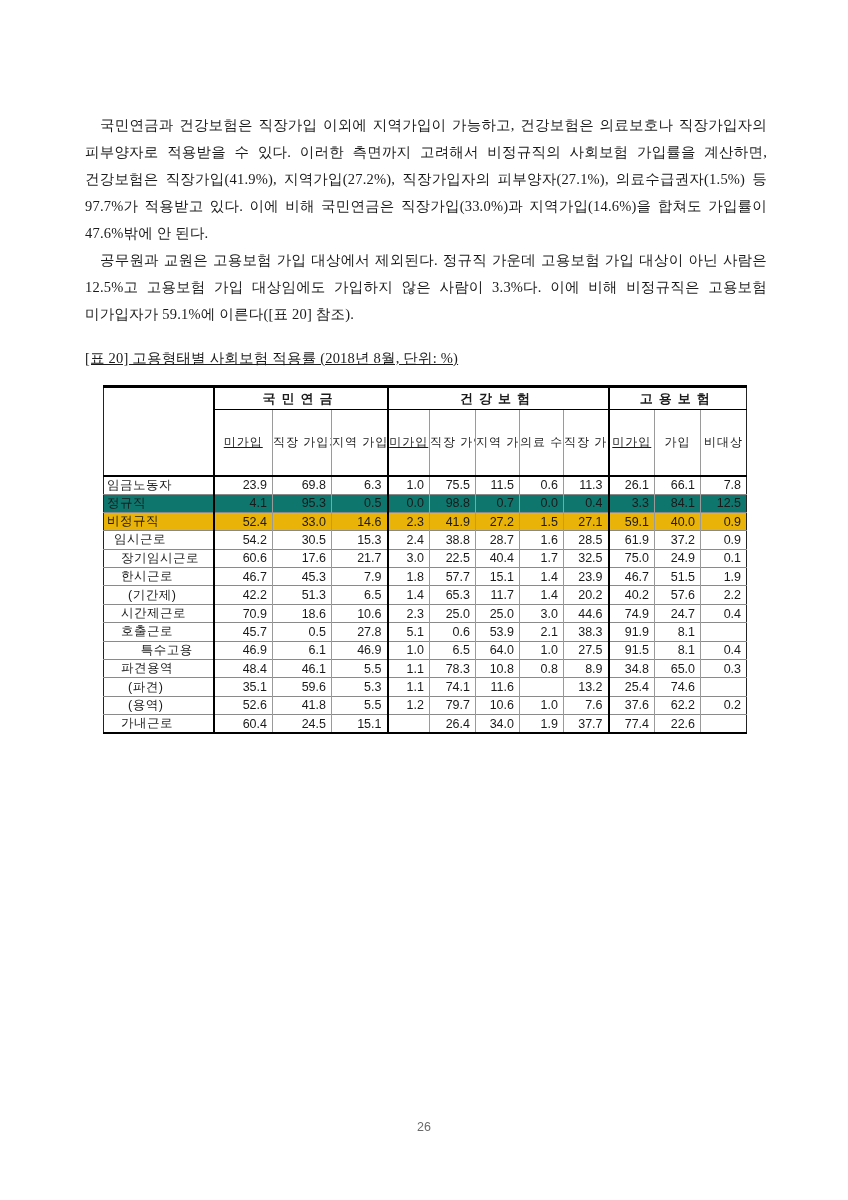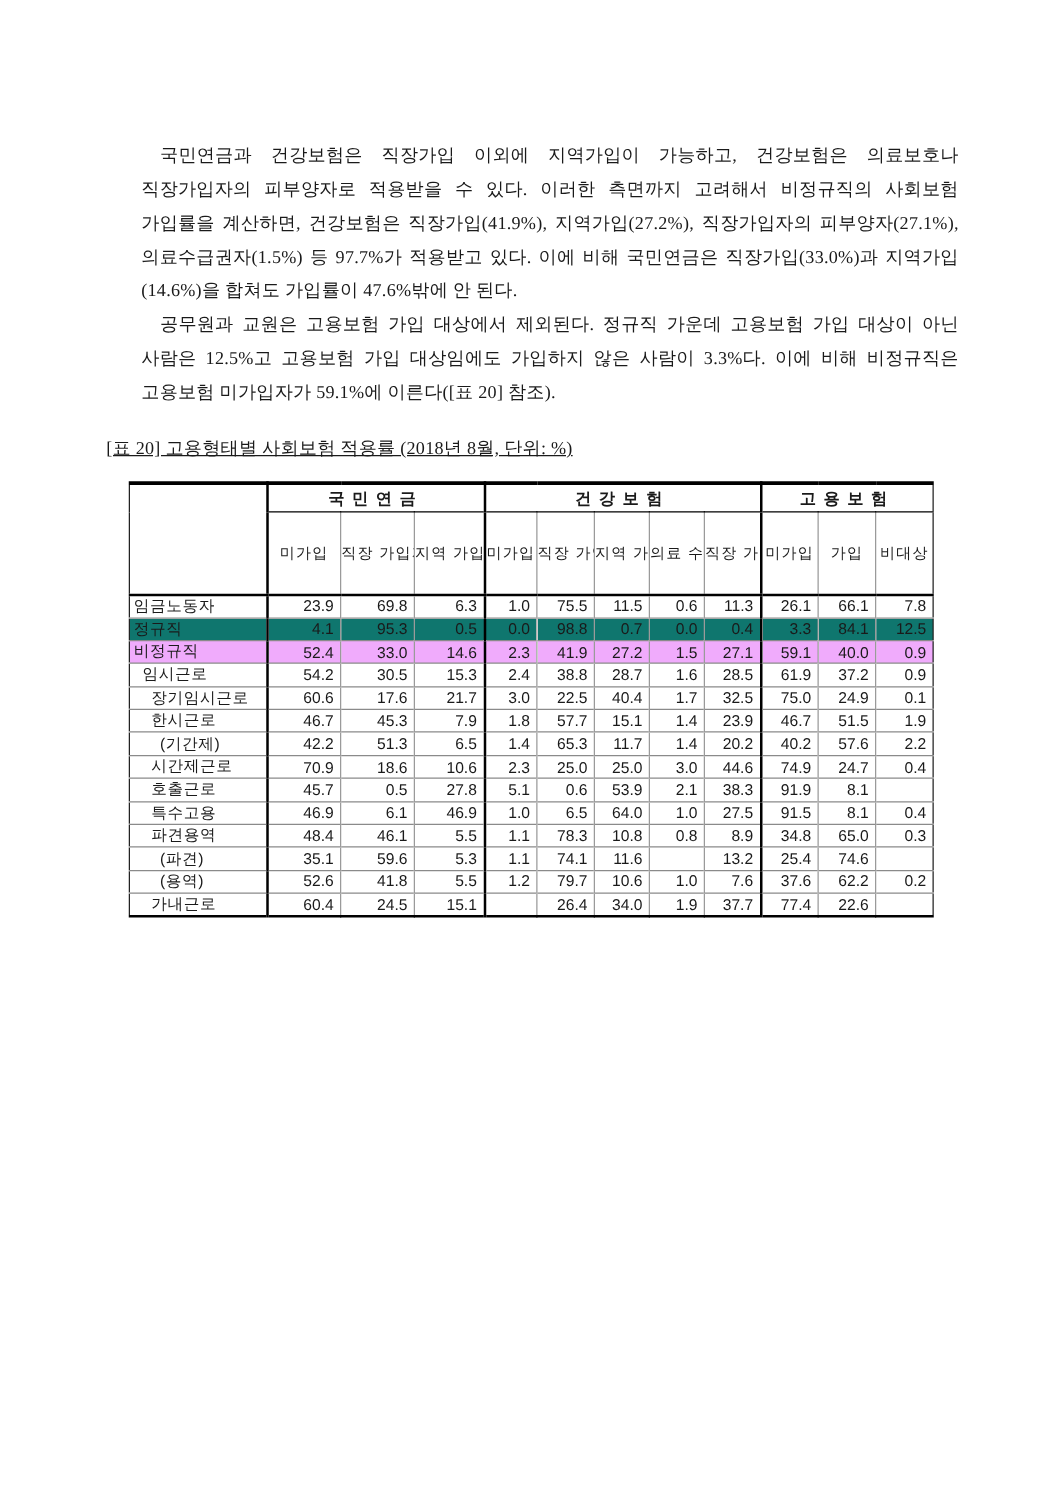--- a/index.html
+++ b/index.html
@@ -20,21 +20,20 @@
     top: 112px;
     width: 682px;
   }
   .para {
     font-size: 14.5px;
     line-height: 27px;
     text-align: justify;
     text-indent: 15px;
     word-break: keep-all;
     letter-spacing: 0.2px;
-    margin-left: 28px;
   }
   .caption {
     margin-top: 21px;
     margin-bottom: 11px;
     font-size: 14.5px;
     letter-spacing: 0.2px;
     text-decoration: underline;
   }
   table.stats {
     margin-left: 18px;
@@ -74,21 +73,21 @@
     font-size: 12px;
     font-weight: normal;
     text-align: center;
     vertical-align: middle;
     white-space: pre-line;
     line-height: 1.25;
     border-bottom: 2px solid #000;
     border-left: 1px solid #9a9a9a;
     letter-spacing: 1px;
   }
-  th.col-h.gs { border-left: 2px solid #000; }
+  th.col-h.gs { border-left: 2px solid #000; text-decoration: underline; }
   
   tbody td {
     height: 18.4px;
     font-size: 12.5px;
     vertical-align: middle;
     border-top: 1px solid #8a8a8a;
   }
   tbody tr:first-child td { border-top: none; }
   td.row-label {
     text-align: left;
@@ -186,21 +185,21 @@
             <td class="val">0.5</td>
             <td class="val gs">0.0</td>
             <td class="val">98.8</td>
             <td class="val">0.7</td>
             <td class="val">0.0</td>
             <td class="val">0.4</td>
             <td class="val gs">3.3</td>
             <td class="val">84.1</td>
             <td class="val">12.5</td>
           </tr>
-          <tr style="background: #f0abfc;">
+          <tr style="background: #eab308;">
             <td class="row-label" style="padding-left: 3px;">비정규직</td>
             <td class="val gs">52.4</td>
             <td class="val">33.0</td>
             <td class="val">14.6</td>
             <td class="val gs">2.3</td>
             <td class="val">41.9</td>
             <td class="val">27.2</td>
             <td class="val">1.5</td>
             <td class="val">27.1</td>
             <td class="val gs">59.1</td>
@@ -285,21 +284,21 @@
             <td class="val gs">5.1</td>
             <td class="val">0.6</td>
             <td class="val">53.9</td>
             <td class="val">2.1</td>
             <td class="val">38.3</td>
             <td class="val gs">91.9</td>
             <td class="val">8.1</td>
             <td class="val"></td>
           </tr>
           <tr>
-            <td class="row-label" style="padding-left: 17px;">특수고용</td>
+            <td class="row-label" style="padding-left: 17px; text-align: center;">특수고용</td>
             <td class="val gs">46.9</td>
             <td class="val">6.1</td>
             <td class="val">46.9</td>
             <td class="val gs">1.0</td>
             <td class="val">6.5</td>
             <td class="val">64.0</td>
             <td class="val">1.0</td>
             <td class="val">27.5</td>
             <td class="val gs">91.5</td>
             <td class="val">8.1</td>
@@ -358,13 +357,14 @@
             <td class="val">1.9</td>
             <td class="val">37.7</td>
             <td class="val gs">77.4</td>
             <td class="val">22.6</td>
             <td class="val"></td>
           </tr>
         </tbody>
     </table>
   </div>
 
+  <div class="page-num">26</div>
 </div>
 
 </body></html>

